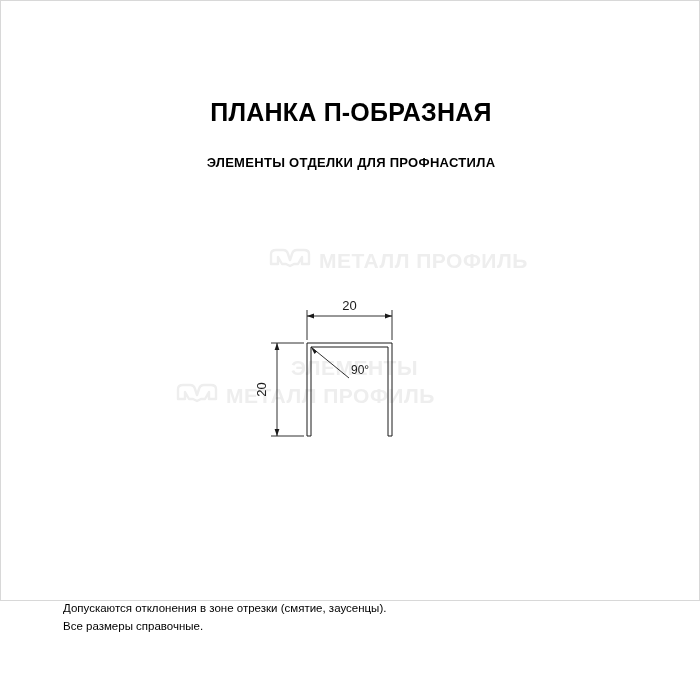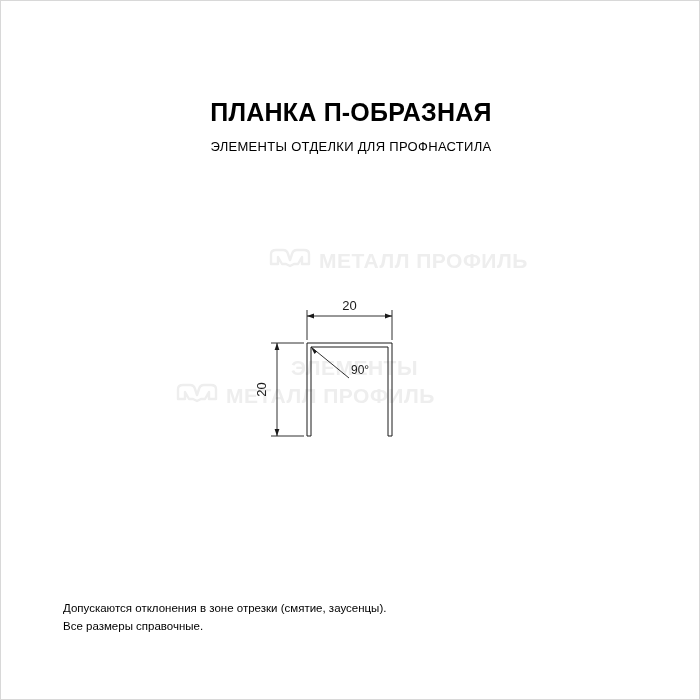--- a/index.html
+++ b/index.html
@@ -10,21 +10,21 @@
     width: 700px;
     height: 700px;
     background: #ffffff;
     font-family: "Liberation Sans", sans-serif;
     color: #000000;
     overflow: hidden;
   }
   .page {
     position: relative;
     width: 700px;
-    height: 700px;
+    height: 601px;
     box-sizing: border-box;
     border: 1px solid #d8d8d8;
   }
 
   
   .header {
     position: absolute;
     top: 96px;
     left: 0;
     width: 700px;
@@ -40,22 +40,22 @@
   .title-line2 {
     font-size: 25px;
     font-weight: bold;
     letter-spacing: 0.2px;
     line-height: 30px;
     margin-top: 3px;
     white-space: nowrap;
   }
   .subtitle {
     font-size: 13px;
-    font-weight: normal;
-    margin-top: 12px;
+    font-weight: bold;
+    margin-top: 28px;
     letter-spacing: 0.3px;
     white-space: nowrap;
   }
 
   
   .wm {
     position: absolute;
     color: #eeeeee;
     font-weight: bold;
     font-size: 21px;

